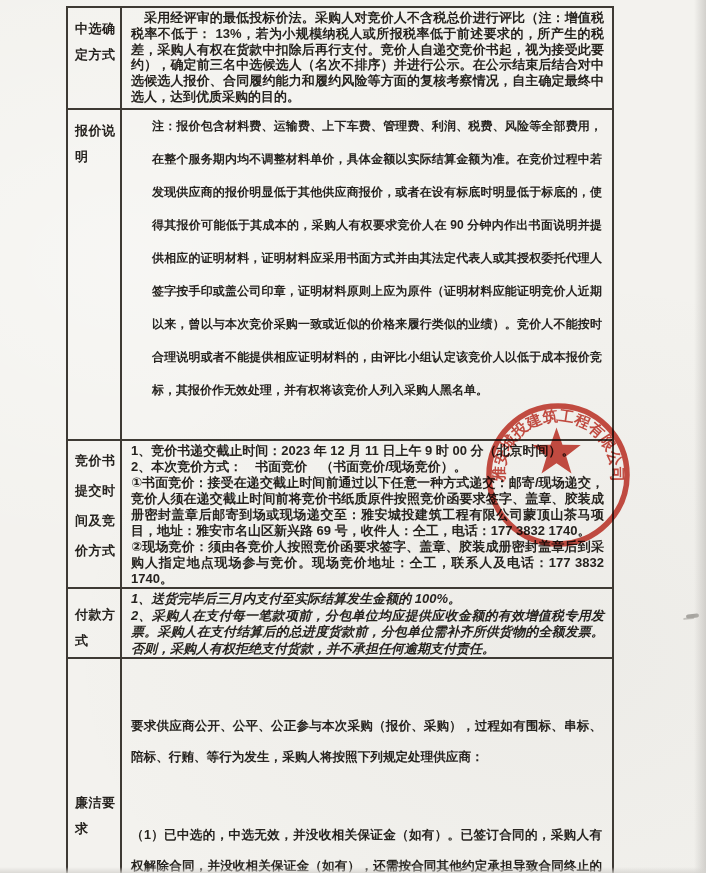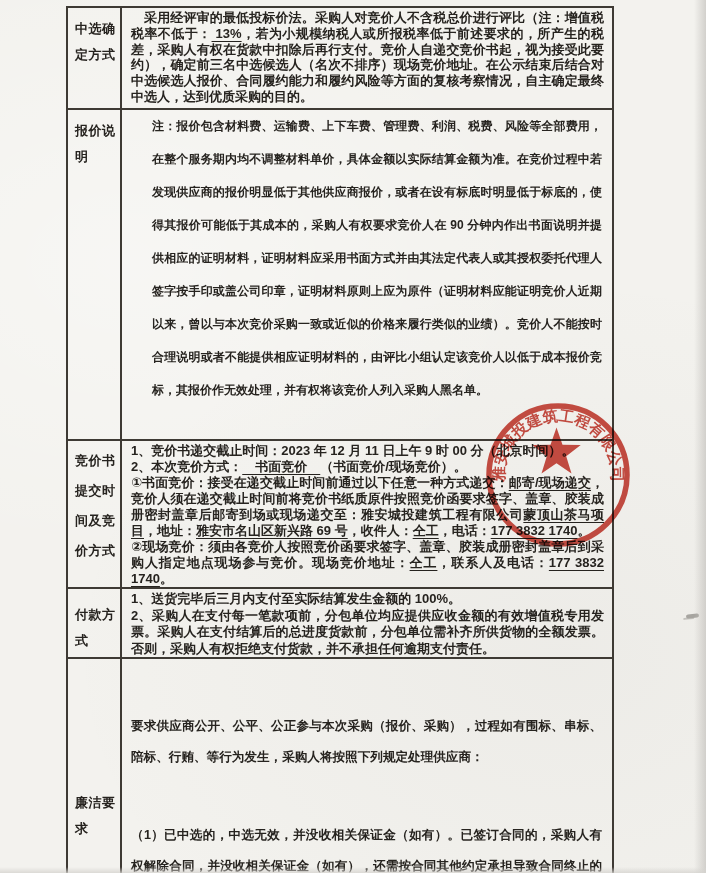--- a/index.html
+++ b/index.html
@@ -57,28 +57,27 @@
   .r2 td{height:331px;}
   .r2 .content{padding:0 10px 0 30px;}
   .r2 .content p{line-height:33px;font-size:12px;text-indent:0;}
   
   .r3 td{height:130px;}
   .r3 .label{padding-top:5px;line-height:30px;}
   .r3 .content p{line-height:16px;}
   
   .r4 td{height:68px;}
   .r4 .label{padding-top:13px;}
-  .r4 .content p{line-height:16.5px;}
+  .r4 .content p{line-height:16.5px;font-style:italic;}
   
   .r5 td{height:226px;}
   .r5 .label{vertical-align:middle;padding-top:0;}
   .r5 .content{padding:4px 10px 0 9px;}
   .r5 .content p{line-height:30.5px;font-size:12.6px;margin-top:48px;}
   span.u{
-    text-decoration:underline;
     text-underline-offset:3px;
     text-decoration-thickness:1.2px;
   }
   .seal{
     position:absolute;left:483px;top:400px;width:150px;height:150px;
     mix-blend-mode:multiply;opacity:.82;
     filter:blur(.3px);
     pointer-events:none;
   }
   .seal svg{width:100%;height:100%;}
@@ -86,21 +85,21 @@
 </head>
 <body>
 
 <div class="paper">
 
   <table class="doc">
     <tbody id="table-body">
         <tr class="r1">
           <td class="label">中选确定方式</td>
           <td class="content">
-            <p><span>采用经评审的最低投标价法。采购人对竞价人不含税总价进行评比（注：增值税税率不低于：</span><span class="u"> 13%</span><span>，若为小规模纳税人或所报税率低于前述要求的，所产生的税差，采购人有权在货款中扣除后再行支付。竞价人自递交竞价书起，视为接受此要约），确定前三名中选候选人（名次不排序）现场竞价地址。在公示结束后结合对中选候选人报价、合同履约能力和履约风险等方面的复核考察情况，自主确定最终中选人，达到优质采购的目的。</span></p>
+            <p><span>采用经评审的最低投标价法。采购人对竞价人不含税总价进行评比（注：增值税税率不低于：</span><span class="u"> 13%</span><span>，若为小规模纳税人或所报税率低于前述要求的，所产生的税差，采购人有权在货款中扣除后再行支付。竞价人自递交竞价书起，视为接受此要约），确定前三名中选候选人（名次不排序）并进行公示。在公示结束后结合对中选候选人报价、合同履约能力和履约风险等方面的复核考察情况，自主确定最终中选人，达到优质采购的目的。</span></p>
           </td>
         </tr>
         <tr class="r2">
           <td class="label">报价说明</td>
           <td class="content">
             <p><span>注：报价包含材料费、运输费、上下车费、管理费、利润、税费、风险等全部费用，在整个服务期内均不调整材料单价，具体金额以实际结算金额为准。在竞价过程中若发现供应商的报价明显低于其他供应商报价，或者在设有标底时明显低于标底的，使得其报价可能低于其成本的，采购人有权要求竞价人在 90 分钟内作出书面说明并提供相应的证明材料，证明材料应采用书面方式并由其法定代表人或其授权委托代理人签字按手印或盖公司印章，证明材料原则上应为原件（证明材料应能证明竞价人近期以来，曾以与本次竞价采购一致或近似的价格来履行类似的业绩）。竞价人不能按时合理说明或者不能提供相应证明材料的，由评比小组认定该竞价人以低于成本报价竞标，其报价作无效处理，并有权将该竞价人列入采购人黑名单。</span></p>
           </td>
         </tr>
         <tr class="r3">
           <td class="label">竞价书提交时间及竞价方式</td>

